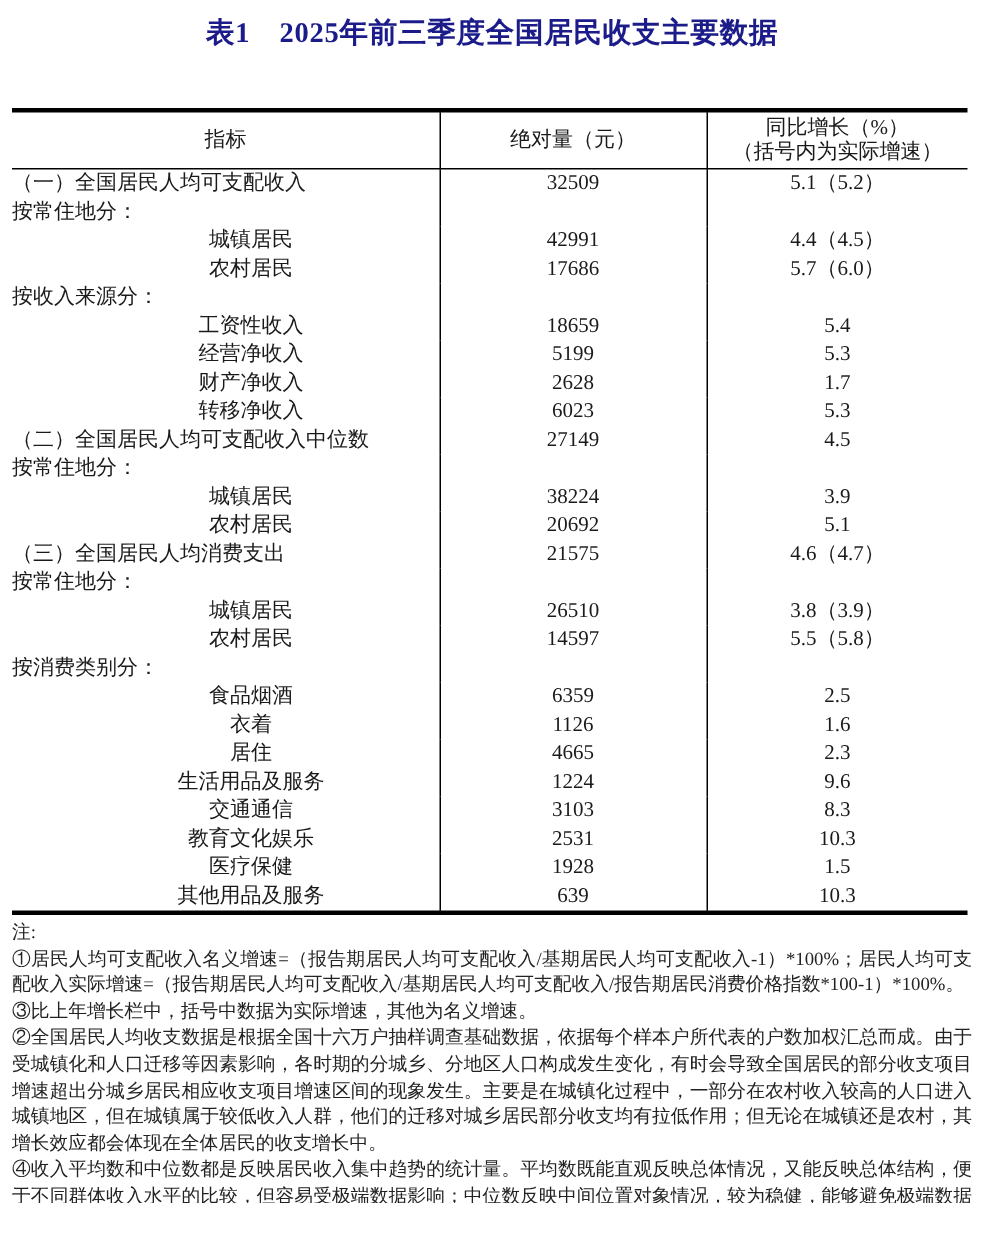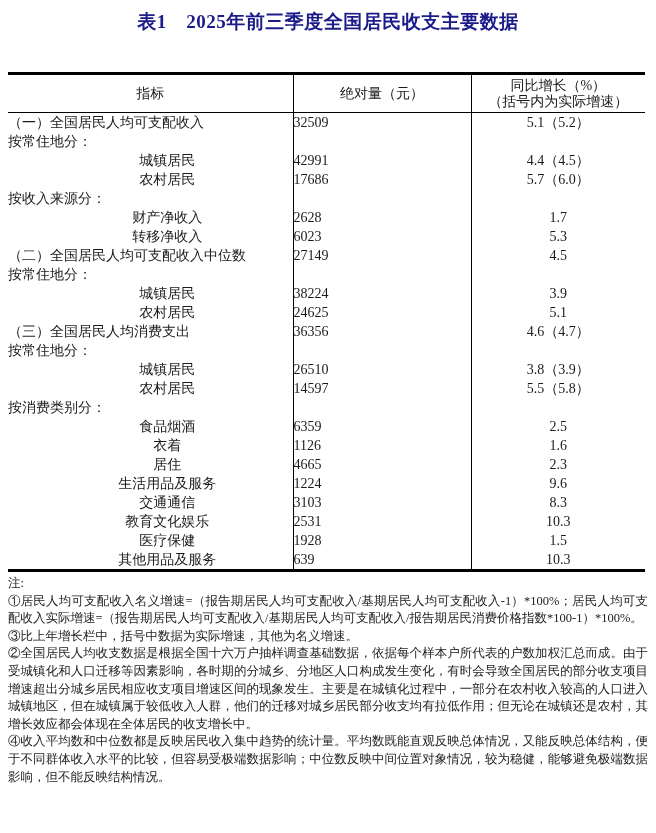--- a/index.html
+++ b/index.html
@@ -42,21 +42,21 @@
   .stat-table tbody td {
     height: 19px;
     line-height: 19px;
     font-size: 14px;
     padding: 0;
     white-space: nowrap;
     overflow: hidden;
   }
   td.c-label { padding-left: 5px; margin-left: 40px; }
   td.c-label.ind1 { padding-left: 34px; text-align: center; }
-  td.c-abs   { text-align: left; padding-right: 8px; }
+  td.c-abs   { text-align: center; padding-right: 8px; }
   td.c-growth{ text-align: center; padding-right: 8px; }
   .notes {
     margin: 3px 8px 0 8px;
     font-size: 12.5px;
     line-height: 17.6px;
     color: #222222;
     text-align: justify;
   }
   .notes .note-label { text-align: left; }
 </style>
@@ -103,20 +103,30 @@
           <td class="c-label div ind1">农村居民</td>
           <td class="c-abs div">17686</td>
           <td class="c-growth">5.7（6.0）</td>
         </tr>
         <tr>
           <td class="c-label div">按收入来源分：</td>
           <td class="c-abs div"></td>
           <td class="c-growth"></td>
         </tr>
         <tr>
+          <td class="c-label div ind1">工资性收入</td>
+          <td class="c-abs div">18659</td>
+          <td class="c-growth">5.4</td>
+        </tr>
+        <tr>
+          <td class="c-label div ind1">经营净收入</td>
+          <td class="c-abs div">5199</td>
+          <td class="c-growth">5.3</td>
+        </tr>
+        <tr>
           <td class="c-label div ind1">财产净收入</td>
           <td class="c-abs div">2628</td>
           <td class="c-growth">1.7</td>
         </tr>
         <tr>
           <td class="c-label div ind1">转移净收入</td>
           <td class="c-abs div">6023</td>
           <td class="c-growth">5.3</td>
         </tr>
         <tr>
@@ -129,26 +139,26 @@
           <td class="c-abs div"></td>
           <td class="c-growth"></td>
         </tr>
         <tr>
           <td class="c-label div ind1">城镇居民</td>
           <td class="c-abs div">38224</td>
           <td class="c-growth">3.9</td>
         </tr>
         <tr>
           <td class="c-label div ind1">农村居民</td>
-          <td class="c-abs div">24625</td>
+          <td class="c-abs div">20692</td>
           <td class="c-growth">5.1</td>
         </tr>
         <tr>
           <td class="c-label div">（三）全国居民人均消费支出</td>
-          <td class="c-abs div">36356</td>
+          <td class="c-abs div">21575</td>
           <td class="c-growth">4.6（4.7）</td>
         </tr>
         <tr>
           <td class="c-label div">按常住地分：</td>
           <td class="c-abs div"></td>
           <td class="c-growth"></td>
         </tr>
         <tr>
           <td class="c-label div ind1">城镇居民</td>
           <td class="c-abs div">26510</td>

